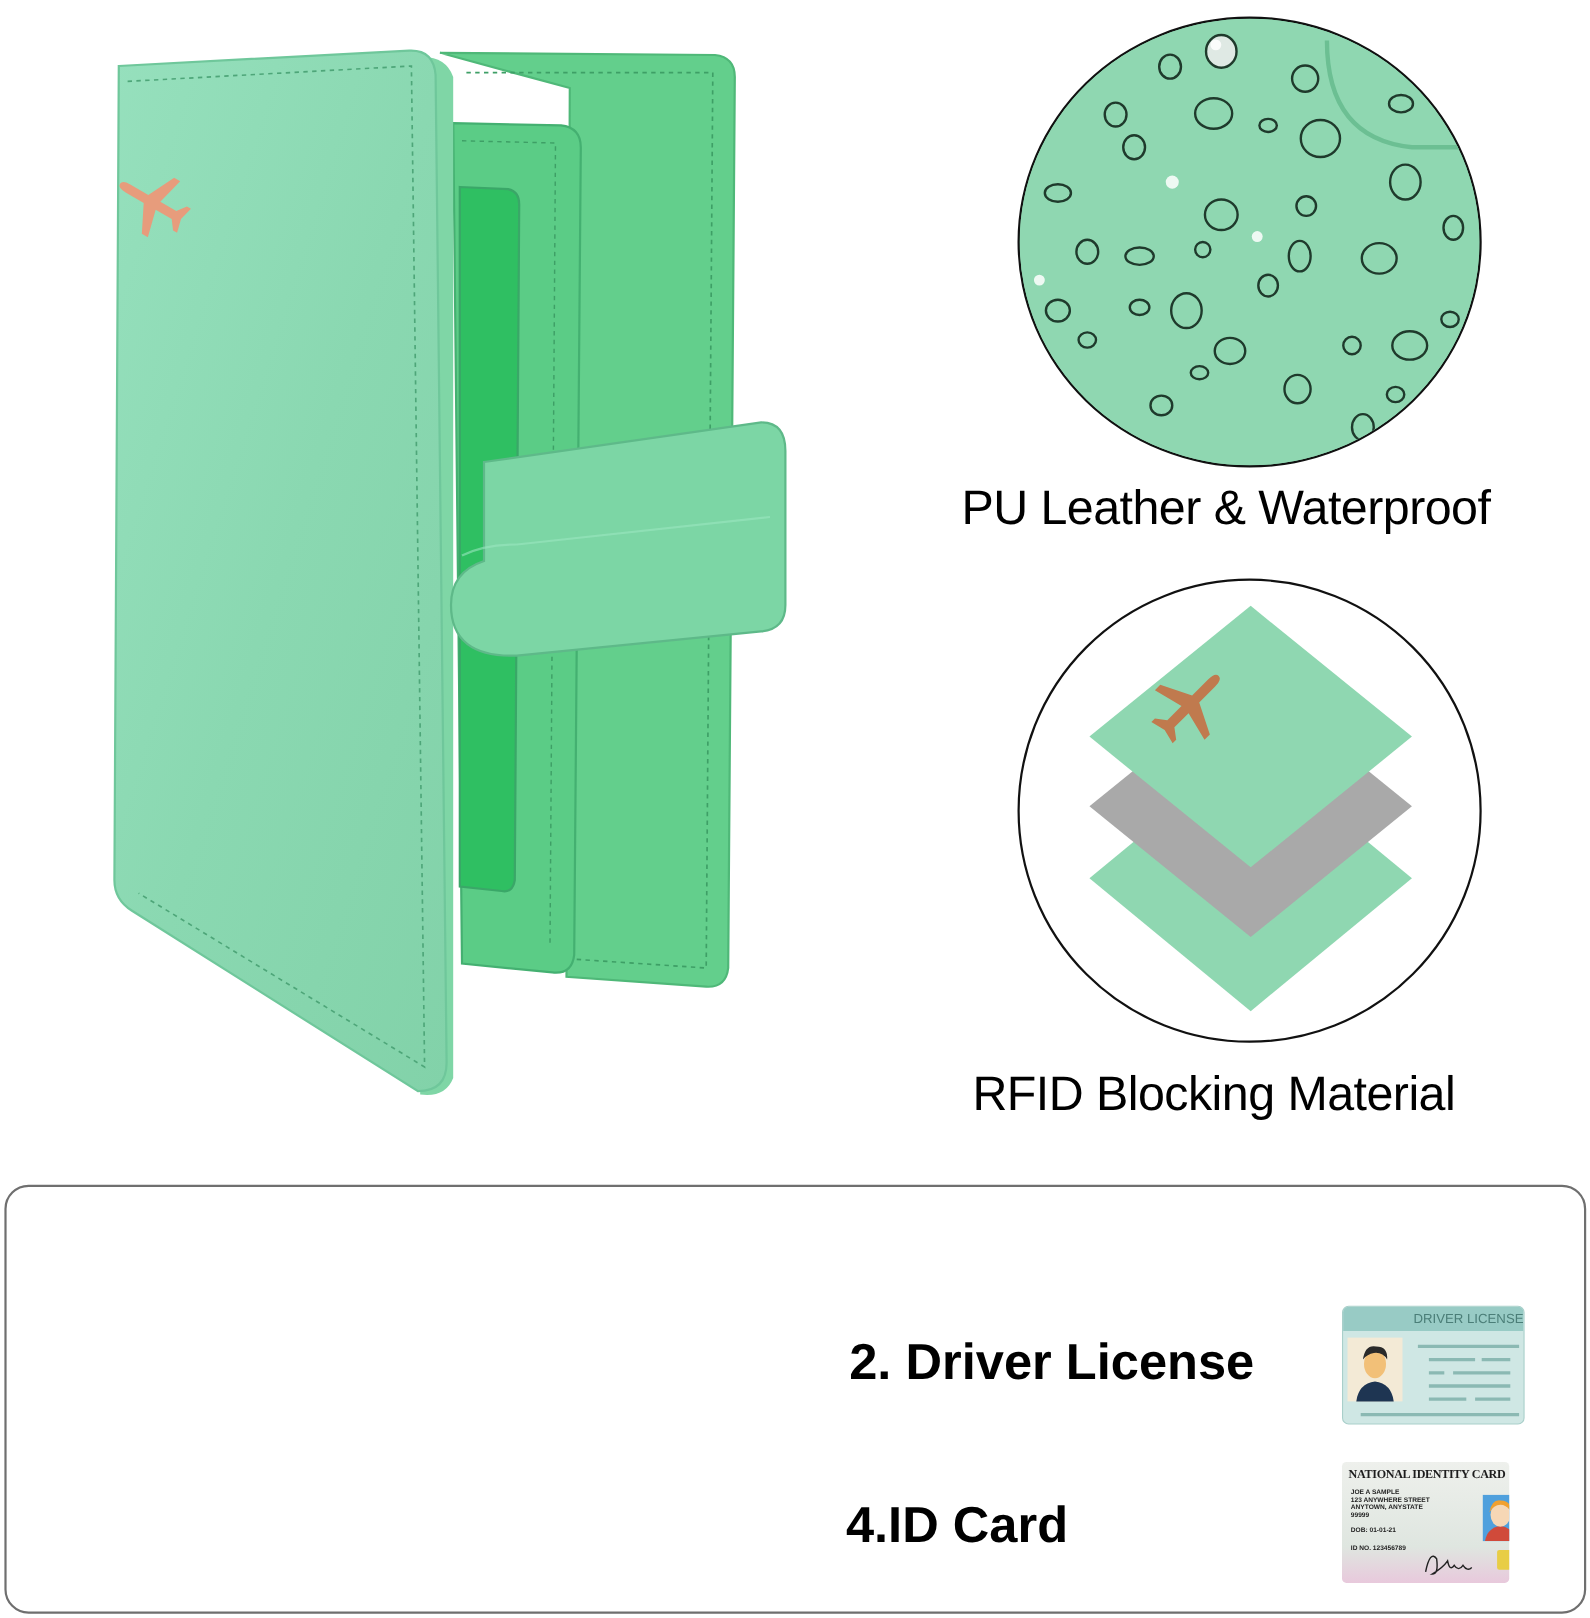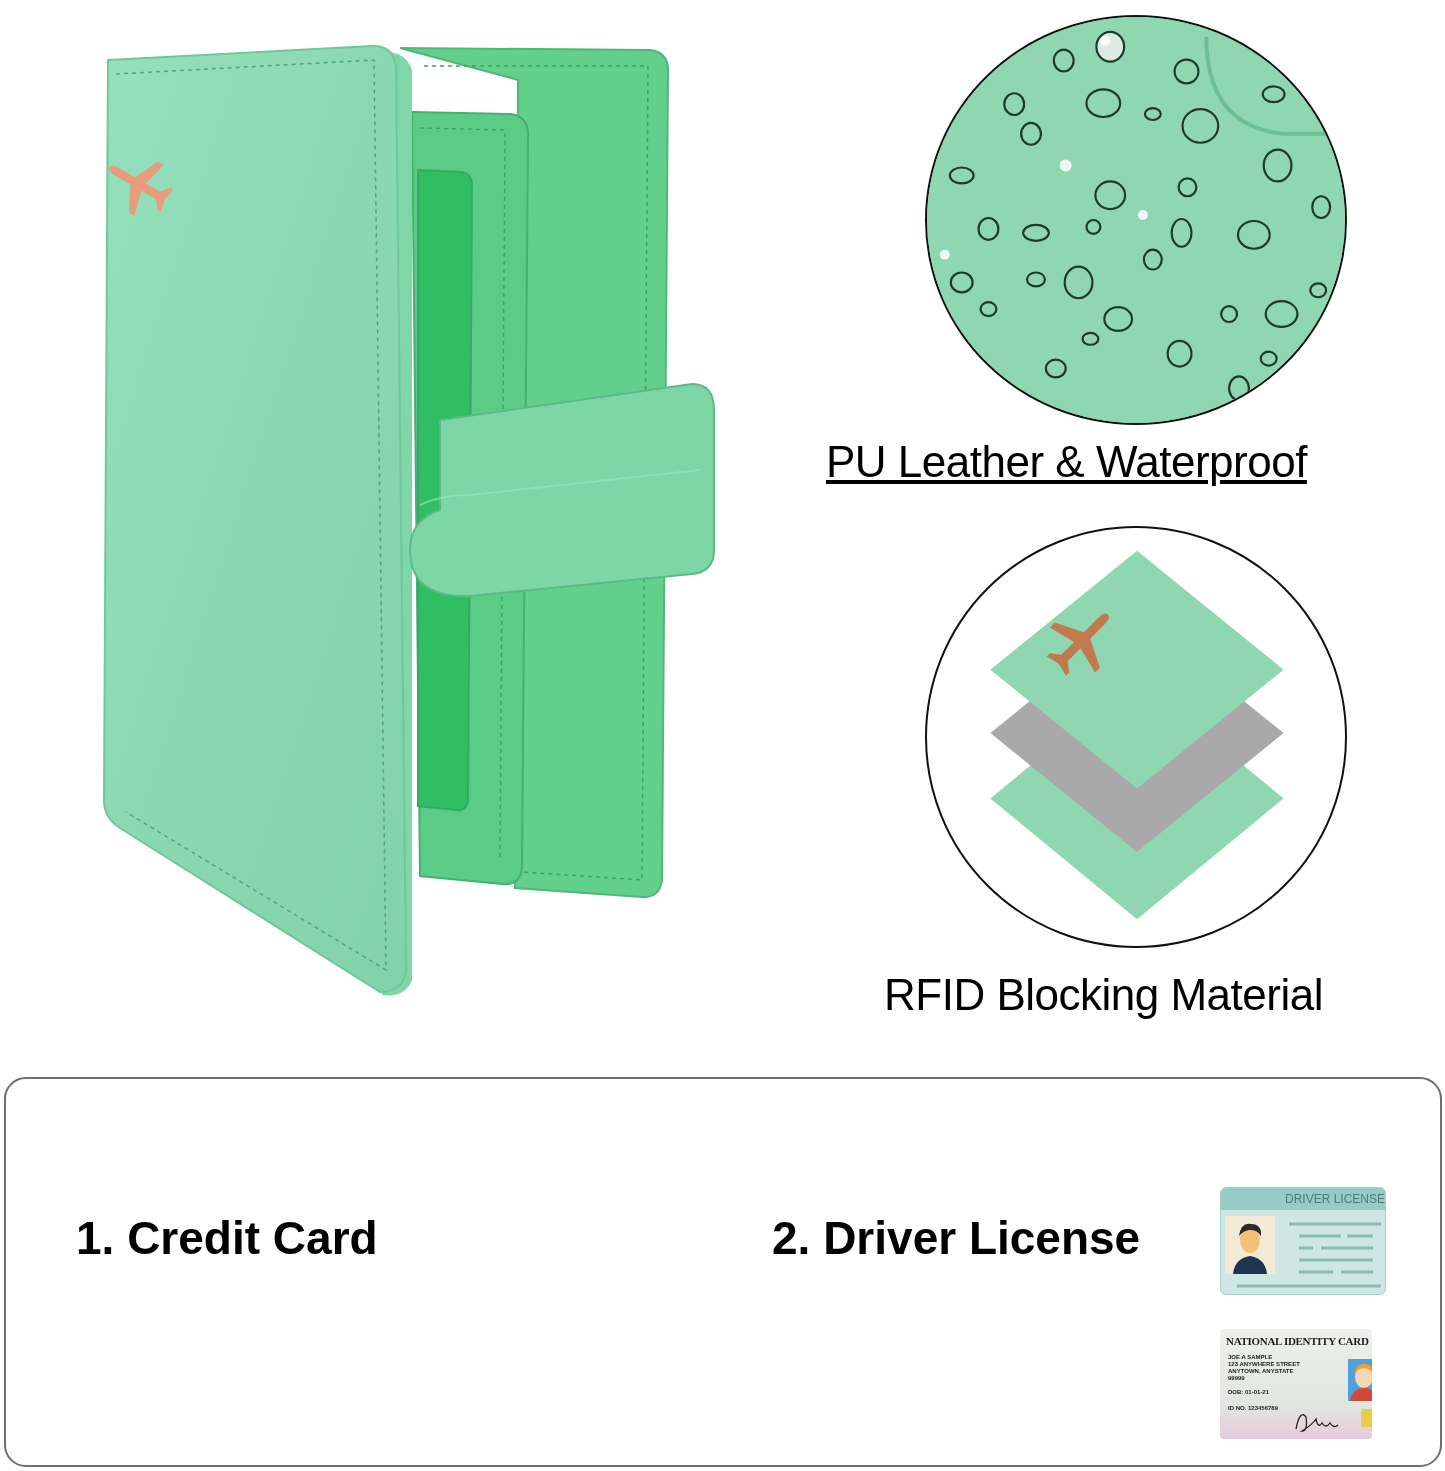--- a/index.html
+++ b/index.html
@@ -17,21 +17,21 @@
   }
   .feature-circle svg { width: 100%; height: 100%; display: block; }
   .circle-waterproof { left: 925px; top: 15px; width: 422px; height: 410px; background: #8fd7b1; }
   .circle-rfid { left: 925px; top: 526px; width: 422px; height: 422px; background: #ffffff; }
 
   .feature-label {
     position: absolute; font-family: "Liberation Sans", sans-serif;
     font-size: 44px; font-weight: 400; color: #000; white-space: nowrap;
     letter-spacing: -0.5px;
   }
-  .label-waterproof { left: 826px; top: 437px; text-decoration: underline; }
+  .label-waterproof { left: 874px; top: 437px; }
   .label-rfid { left: 884px; top: 970px; }
 
   
   .block-panel {
     position: absolute; left: 4px; top: 1077px; width: 1438px; height: 390px;
     border: 2px solid #6f6f6f; border-radius: 22px; background: #fff; overflow: hidden;
   }
   .block-header {
     position: absolute; left: 0; top: 0; width: 100%; height: 76px;
     background: #07a2e8; border-radius: 20px;
@@ -183,21 +183,20 @@
     <polygon points="64,128 212,8 360,128 212,248" fill="#8fd7b1" transform="translate(0 15)"></polygon>
     <g transform="translate(155 115) rotate(45) scale(1.15)">
       <path d="M0 -34 Q4 -34 4 -26 L4 -8 L28 4 L28 10 L4 4 L4 20 L12 26 L12 30 L0 27 L-12 30 L-12 26 L-4 20 L-4 4 L-28 10 L-28 4 L-4 -8 L-4 -26 Q-4 -34 0 -34 Z" fill="#c07a4e"></path>
     </g>
   </svg>
 </div>
 <div class="feature-label label-rfid">RFID Blocking Material</div>
 
 <div class="block-panel">
 
-  <div class="item-label lbl-credit">1. Credit Card</div>
 
   <div class="item-label lbl-driver">2. Driver License</div>
   <div class="thumb thumb-driver">
     <div class="dl-header">DRIVER LICENSE</div>
     <svg style="position:absolute;left:0;top:22px;width:166px;height:86px" viewBox="0 0 166 86">
       <rect x="4" y="6" width="50" height="58" fill="#f3ead6"></rect>
       <path d="M12 64 Q14 48 29 46 Q44 48 46 64 Z" fill="#1e3552"></path>
       <ellipse cx="29" cy="30" rx="10" ry="13" fill="#f2c078"></ellipse>
       <path d="M18 26 Q20 12 30 14 Q41 14 40 26 Q36 19 28 20 Q22 21 18 26 Z" fill="#2a2a2a"></path>
       <g stroke="#8bb9b3" stroke-width="3">
@@ -208,20 +207,21 @@
           <line x1="100" y1="38" x2="152" y2="38"></line>
         <line x1="78" y1="50" x2="152" y2="50"></line>
         <line x1="78" y1="62" x2="112" y2="62"></line>
           <line x1="120" y1="62" x2="152" y2="62"></line>
         <line x1="16" y1="76" x2="160" y2="76"></line>
       </g>
     </svg>
   </div>
 
 
+  <div class="item-label lbl-id">4.ID Card</div>
   <div class="thumb thumb-id">
     <div class="id-title">NATIONAL IDENTITY CARD</div>
     <div class="id-lines">JOE A SAMPLE
 123 ANYWHERE STREET
 ANYTOWN, ANYSTATE
 99999</div>
     <div class="id-dob">DOB: 01-01-21</div>
     <div class="id-no">ID NO. 123456789</div>
     <div class="id-photo">
       <svg viewBox="0 0 32 42" width="32" height="42">

